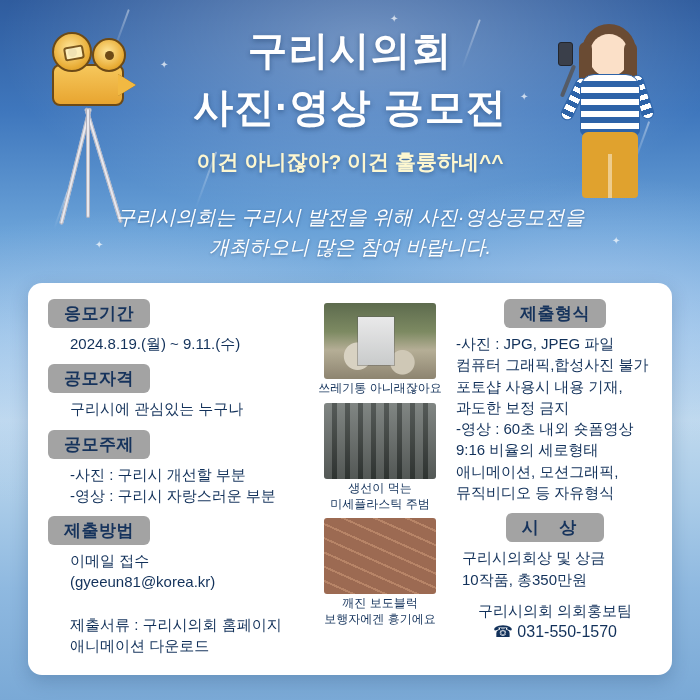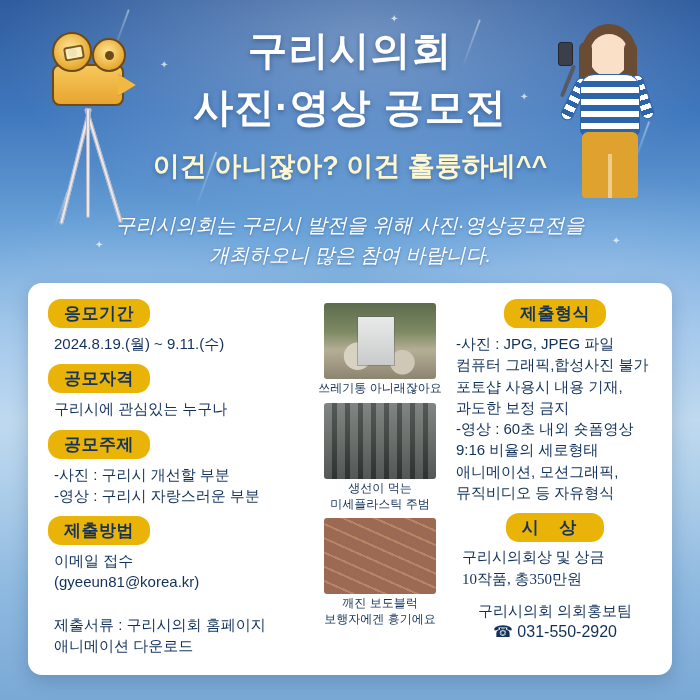--- a/index.html
+++ b/index.html
@@ -48,21 +48,21 @@
   .title-1, .title-2 {
     font-size: 40px;
     font-weight: bold;
     color: #ffffff;
     letter-spacing: 1px;
     text-shadow: 0 2px 5px rgba(20,50,90,0.45);
     line-height: 1.42;
   }
   .subtitle {
     margin-top: 12px;
-    font-size: 27px;
+    font-size: 21px;
     font-weight: bold;
     color: #fdf7d0;
     text-shadow: 0 2px 4px rgba(20,50,90,0.4);
   }
   .lead {
     margin-top: 26px;
     font-size: 20px;
     color: #ffffff;
     line-height: 1.52;
     text-shadow: 0 1px 3px rgba(20,50,90,0.40);
@@ -165,39 +165,39 @@
     box-shadow: 0 6px 18px rgba(20,50,90,0.22);
     padding: 16px 18px 12px 20px;
     display: flex;
   }
   .col-left { width: 262px; }
   .col-mid  { width: 140px; padding-top: 4px; }
   .col-right{ flex: 1; padding-left: 6px; }
 
   .tag {
     display: inline-block;
-    background: #eab308;
+    background: #a3a3a3;
     color: #16335c;
     font-weight: bold;
     font-size: 17px;
     padding: 3px 16px;
-    border-radius: 13px;
+    border-radius: 6px;
     margin-bottom: 5px;
     letter-spacing: .5px;
   }
   .tag.center { display: block; width: fit-content; margin-left: auto; margin-right: auto; }
   .txt {
     font-size: 15px;
     color: #12315a;
     line-height: 1.42;
     white-space: pre-line;
   }
   .block { margin-bottom: 10px; }
   .block:last-child { margin-bottom: 0; }
-  .txt.indent { padding-left: 6px; }
+  .txt.indent { padding-left: 6px; margin-left: 16px; }
 
   
   .thumb-wrap { text-align: center; margin-bottom: 6px; }
   .thumb {
     width: 112px; height: 76px; border-radius: 3px; display: block;
     margin: 0 auto 2px auto; overflow: hidden; position: relative;
   }
   .thumb.trash {
     background:
       radial-gradient(circle at 30% 70%, #d8d2c2 0 14%, rgba(0,0,0,0) 15%),
@@ -336,23 +336,23 @@
         컴퓨터 그래픽,합성사진 불가
         포토샵 사용시 내용 기재,
         과도한 보정 금지
 -영상 : 60초 내외 숏폼영상
         9:16 비율의 세로형태
         애니메이션, 모션그래픽,
         뮤직비디오 등 자유형식</div>
       </div>
       <div class="block right-head">
         <span class="tag center spaced" style="padding-right:20px;">시   상</span>
-        <div class="txt" style="text-align:left; padding-left:6px;font-family:Liberation Serif, serif;">구리시의회상 및 상금
+        <div class="txt" style="text-align:left; padding-left:6px;">구리시의회상 및 상금
 10작품, 총350만원</div>
       </div>
       <div class="block right-head">
         <div class="txt">구리시의회 의회홍보팀</div>
-        <div class="txt phone-line">☎ 031-550-2920</div>
+        <div class="txt phone-line">☎ 031-550-1570</div>
       </div>
     </div>
 
   </div>
 </div>
 
 </body></html>

